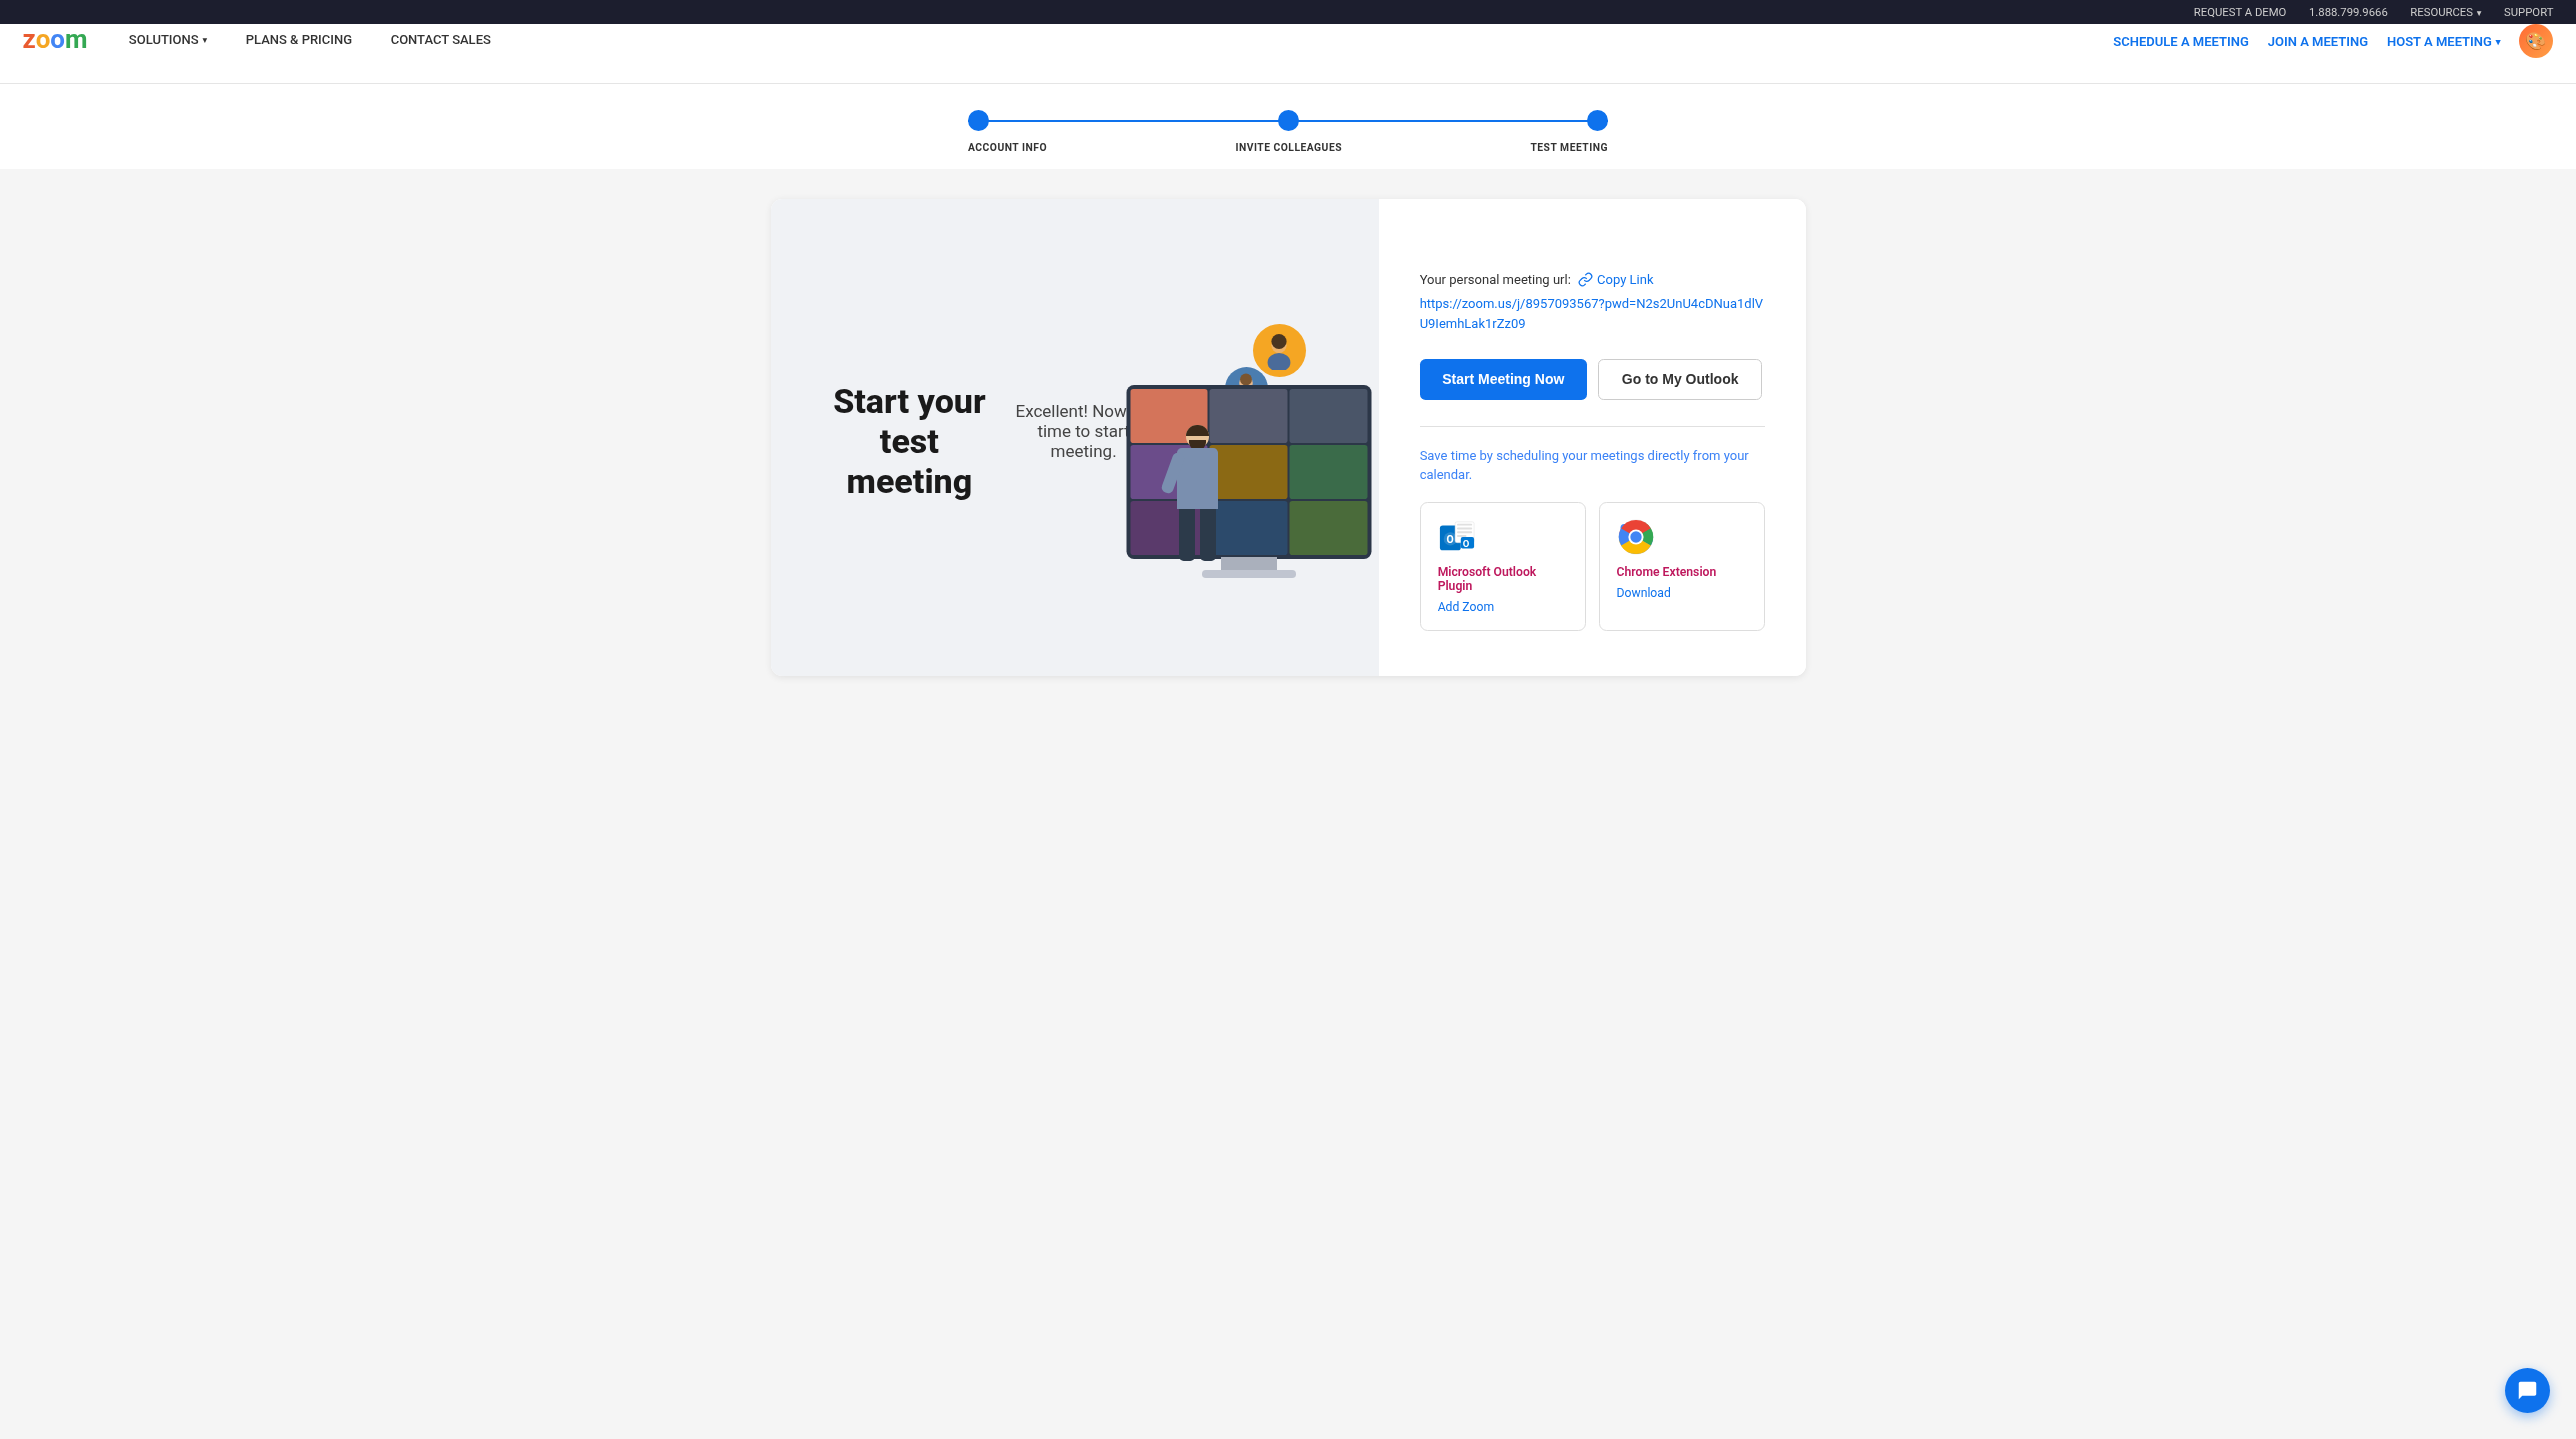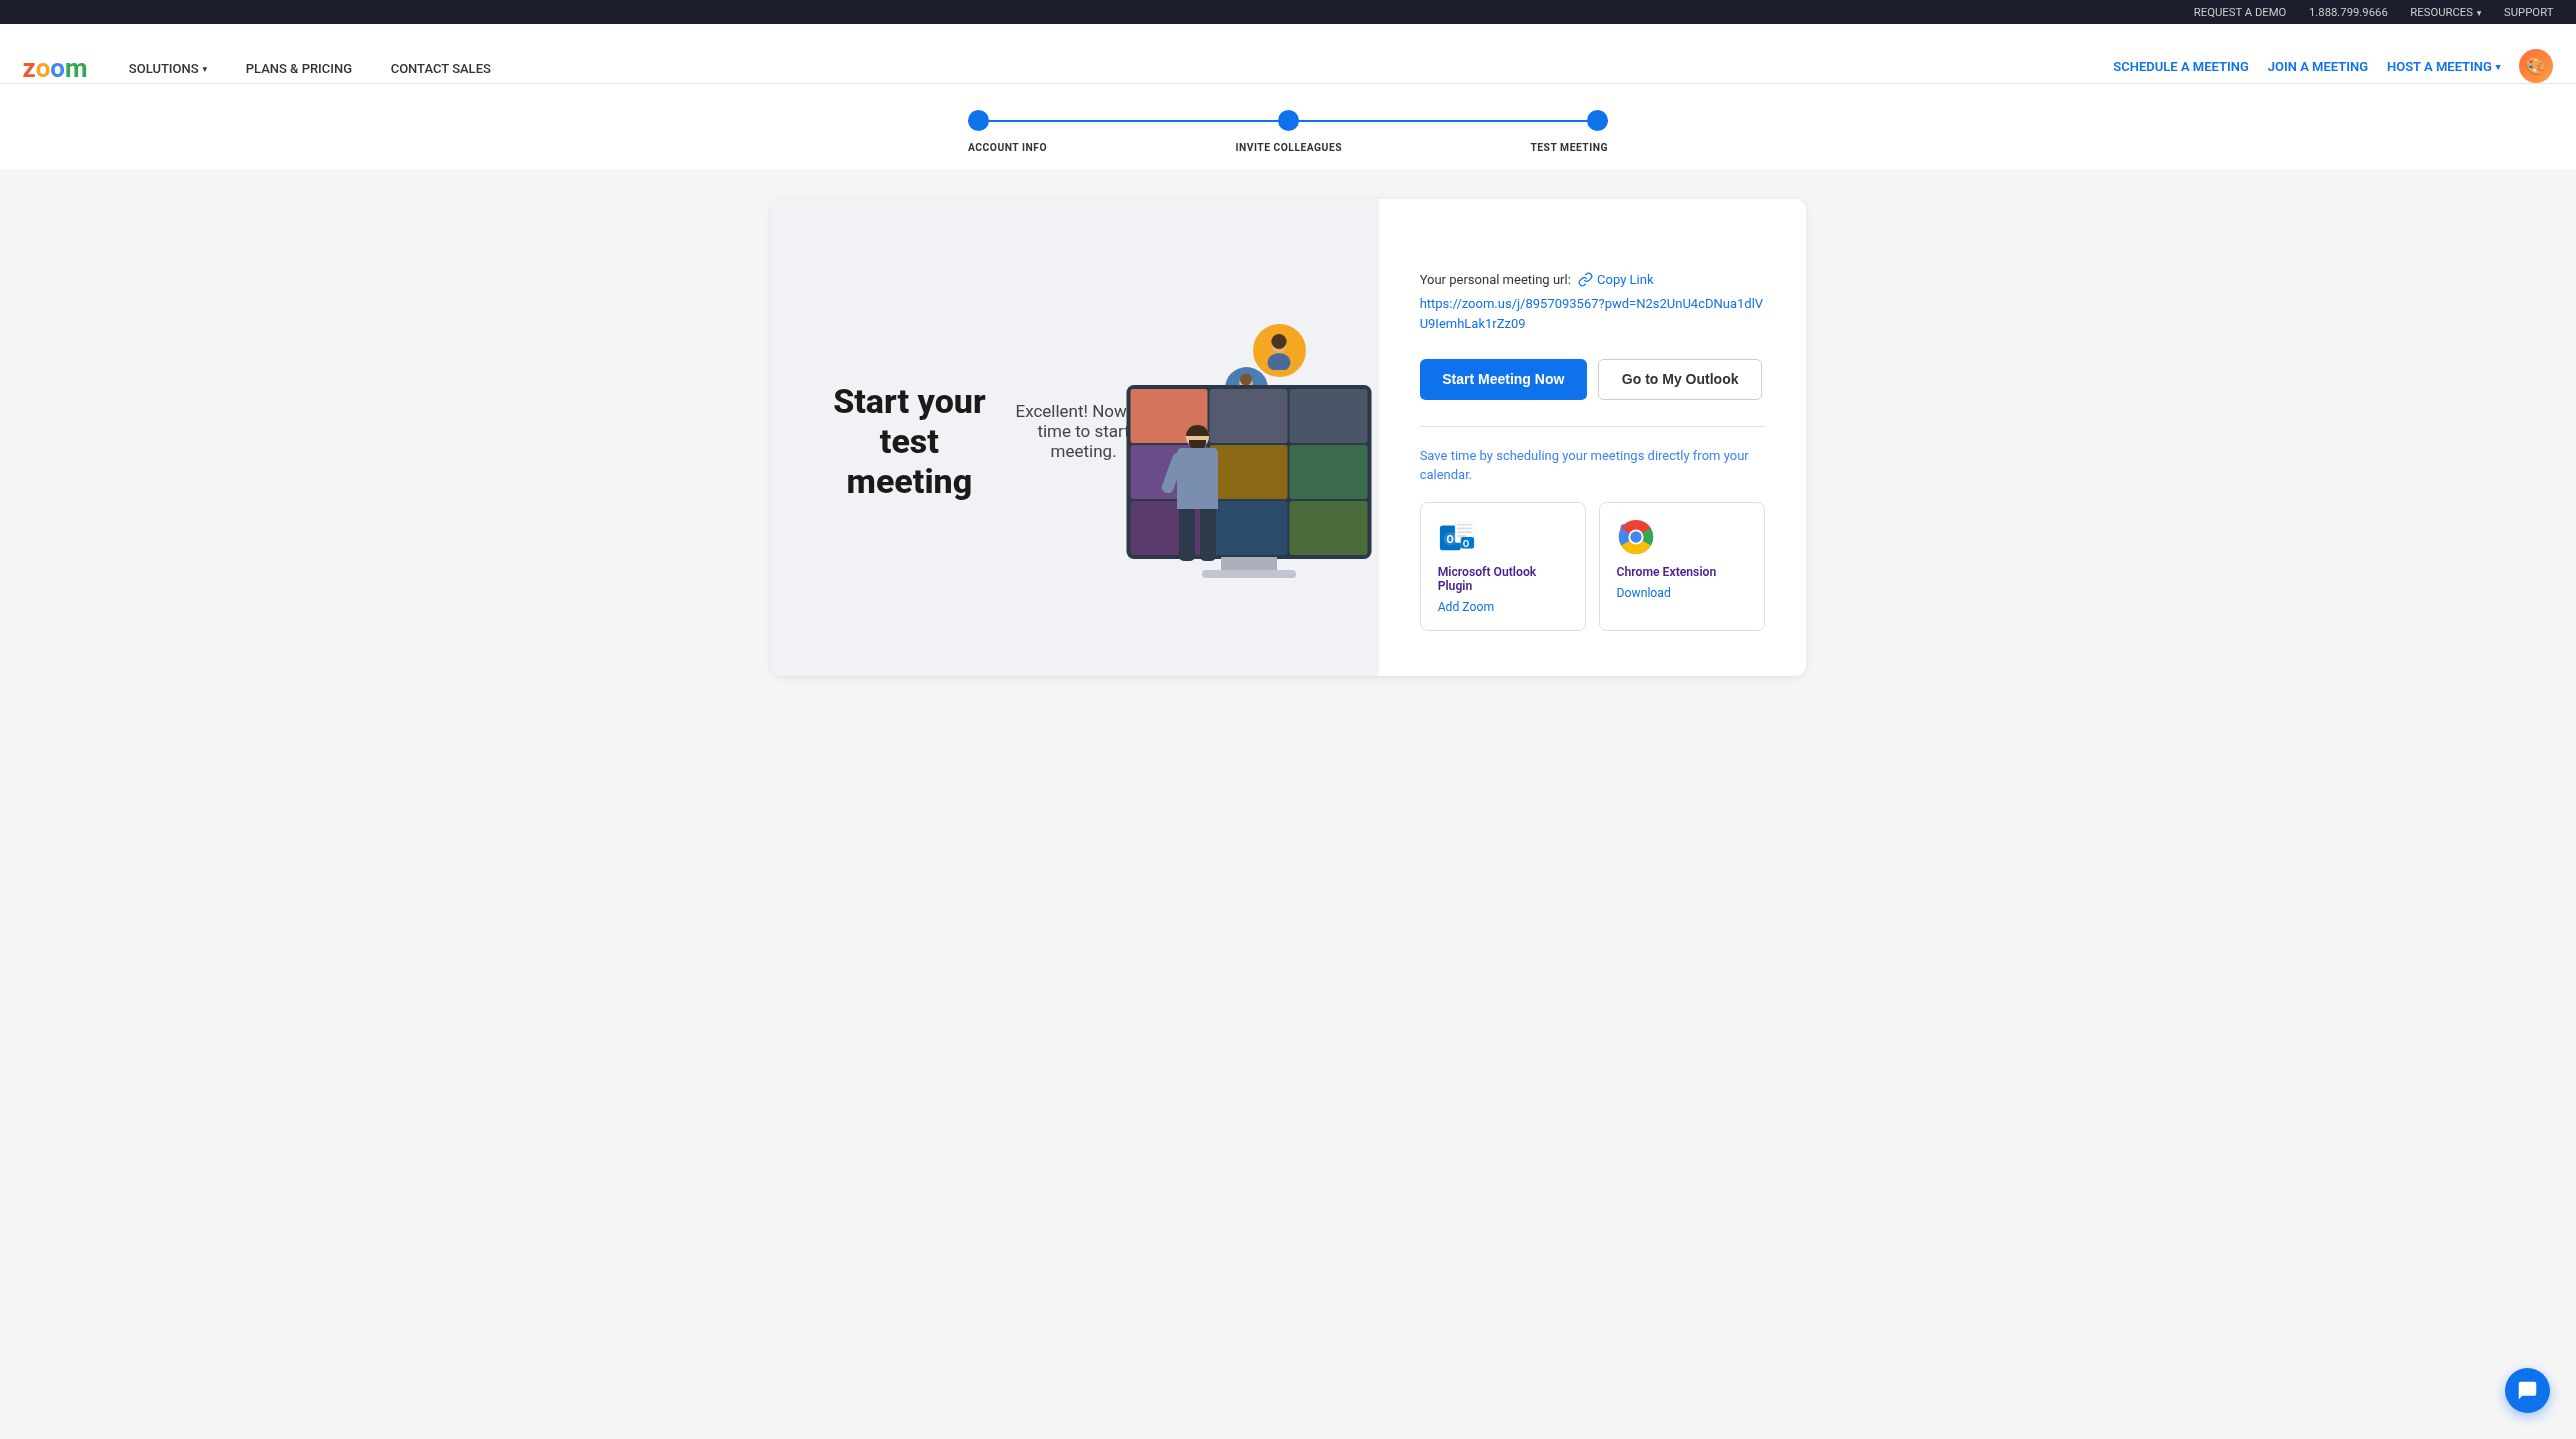--- a/index.html
+++ b/index.html
@@ -16,21 +16,21 @@
       gap: 22.6px;
       font-size: 11.3px;
     }
     .top-bar a { color: #ccc; text-decoration: none; }
     .top-bar .resources { display: flex; align-items: center; gap: 3.8px; }
 
     
     .main-nav {
       background: #fff;
       display: flex;
-      align-items: flex-end;
+      align-items: flex-start;
       padding: 0 22.6px;
       border-bottom: 0.9px solid #e5e5e5;
       height: 60px;
       position: relative;
     }
     .logo { display: flex; align-items: center; margin-right: 30px; }
     .logo-text { font-size: 26px; font-weight: 700; }
     .logo-z { color: #e95b30; }
     .logo-o1 { color: #f5a623; }
     .logo-o2 { color: #4285f4; }
@@ -328,21 +328,21 @@
       cursor: pointer;
     }
     .plugin-icon {
       width: 38px;
       height: 38px;
       margin-bottom: 9.4px;
     }
     .plugin-name {
       font-size: 12.2px;
       font-weight: 600;
-      color: #4c1d95;
+      color: #be185d;
       margin-bottom: 3.8px;
     }
     .plugin-action {
       color: #0e72ed;
       font-size: 12.2px;
       cursor: pointer;
       text-decoration: none;
     }
     
     .chrome-icon {

